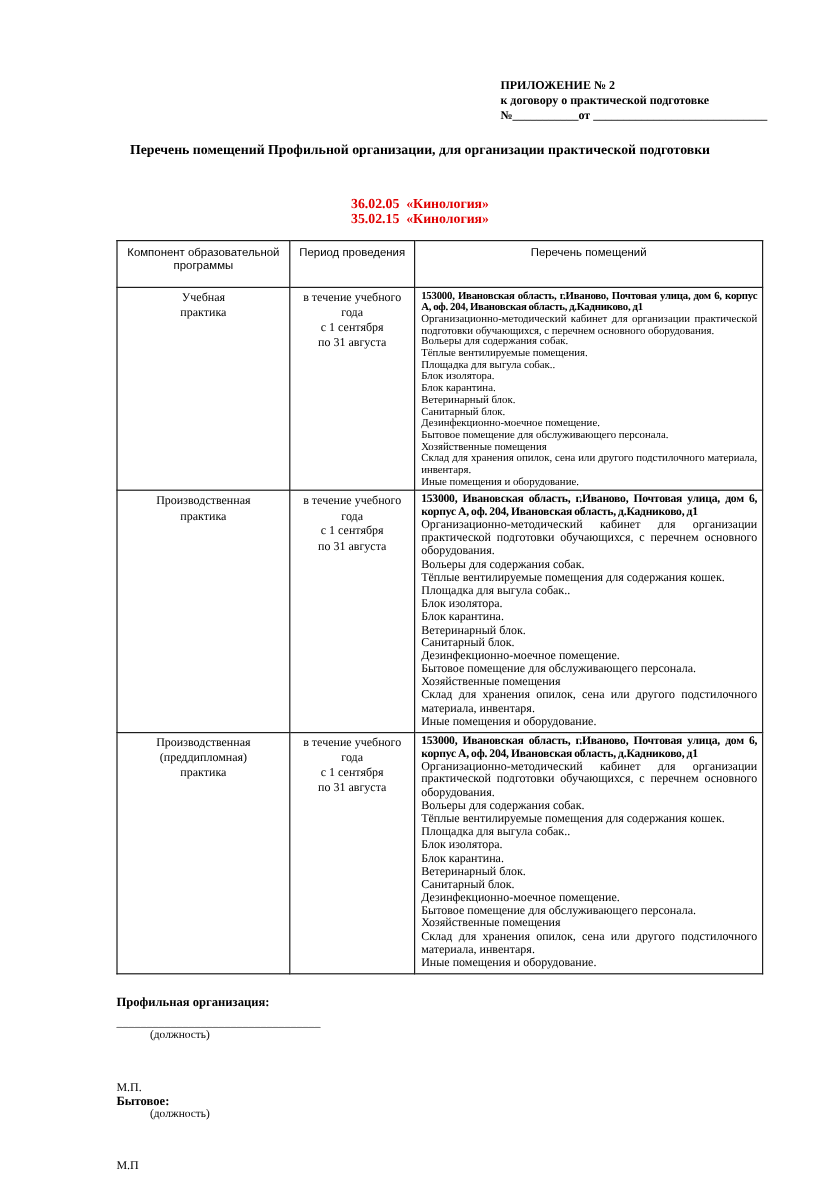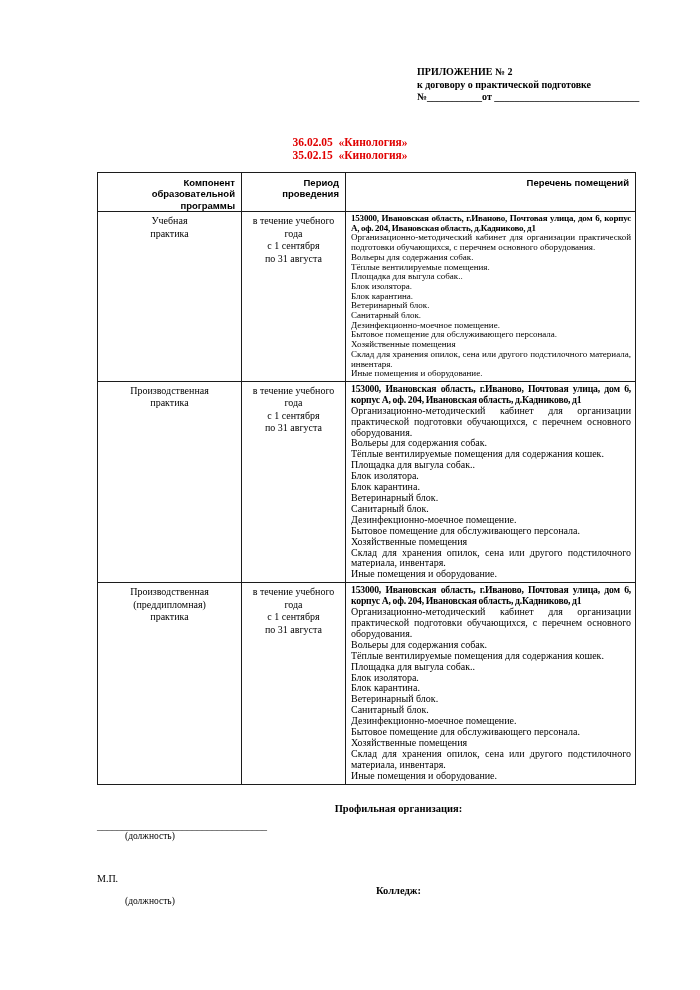--- a/index.html
+++ b/index.html
@@ -40,22 +40,22 @@
   }
   table.premises col.c1 { width:144px; }
   table.premises col.c2 { width:104px; }
   table.premises col.c3 { width:290px; }
   table.premises th, table.premises td {
     border:1px solid #1c1c1c;
     vertical-align:top;
   }
   table.premises th {
     font-family:"Liberation Sans", sans-serif;
-    font-weight:bold; font-size:9.5px; line-height:11.5px;
-    text-align:right; padding:4px 6px 0 6px;
+    font-weight:normal; font-size:9.5px; line-height:11.5px;
+    text-align:center; padding:4px 6px 0 6px;
     height:39px;
   }
   td.cell-component, td.cell-period {
     text-align:center; font-size:10px; line-height:12.5px; padding:3px 4px 16px 4px;
   }
   td.cell-premises { padding:2px 4px 2px 5px; }
 
   tr.r1 td { height:163px; }
   tr.r2 td { height:196px; }
   tr.r3 td { height:189px; }
@@ -66,37 +66,38 @@
   .addr {
     font-weight:bold; text-align:justify;
     letter-spacing:-0.2px; word-spacing:-0.4px;
   }
   tr.r2 .addr, tr.r3 .addr { font-size:9.7px; }
   .item { text-align:left;font-family:Liberation Serif, serif; }
   .item.just { text-align:justify; }
 
   
   .footer { margin:18px 0 0 97px; font-size:10px; line-height:11px; }
-  .footer .flabel { font-weight:bold; font-size:10.5px; line-height:11px;text-align:center; }
+  .footer .flabel { font-weight:bold; font-size:10.5px; line-height:11px; }
   .sig-line { margin-top:7px; font-size:10px; line-height:10px; letter-spacing:0; }
   .pos { font-size:9.5px; line-height:10.5px;margin-left:28px; }
   .seal { font-size:10px; line-height:11px;margin-top:32px; }
   .college-label { margin-top:1px; }
 </style>
 </head>
 <body>
 
 <div class="page">
 
   <div class="appendix">
     <div>ПРИЛОЖЕНИЕ № 2</div>
     <div>к договору о практической подготовке</div>
     <div>№___________от _____________________________</div>
   </div>
 
+  <div class="doc-title">Перечень помещений Профильной организации, для организации практической подготовки</div>
 
   <div class="programs">
     <div class="program">36.02.05  «Кинология»</div>
     <div class="program">35.02.15  «Кинология»</div>
   </div>
 
   <table class="premises">
     <colgroup>
         <col class="c1">
         <col class="c2">
@@ -197,17 +198,18 @@
       </tr>
 
     </tbody>
   </table>
 
   <div class="footer">
     <div class="flabel">Профильная организация:</div>
     <div class="sig-line">__________________________________</div>
     <div class="pos">(должность)</div>
     <div class="seal">М.П.</div>
-    <div class="flabel college-label">Колледж:</div>
+    <div class="flabel college-label">Бытовое:</div>
     <div class="pos">(должность)</div>
+    <div class="seal">М.П</div>
   </div>
 
 </div>
 
 </body></html>

